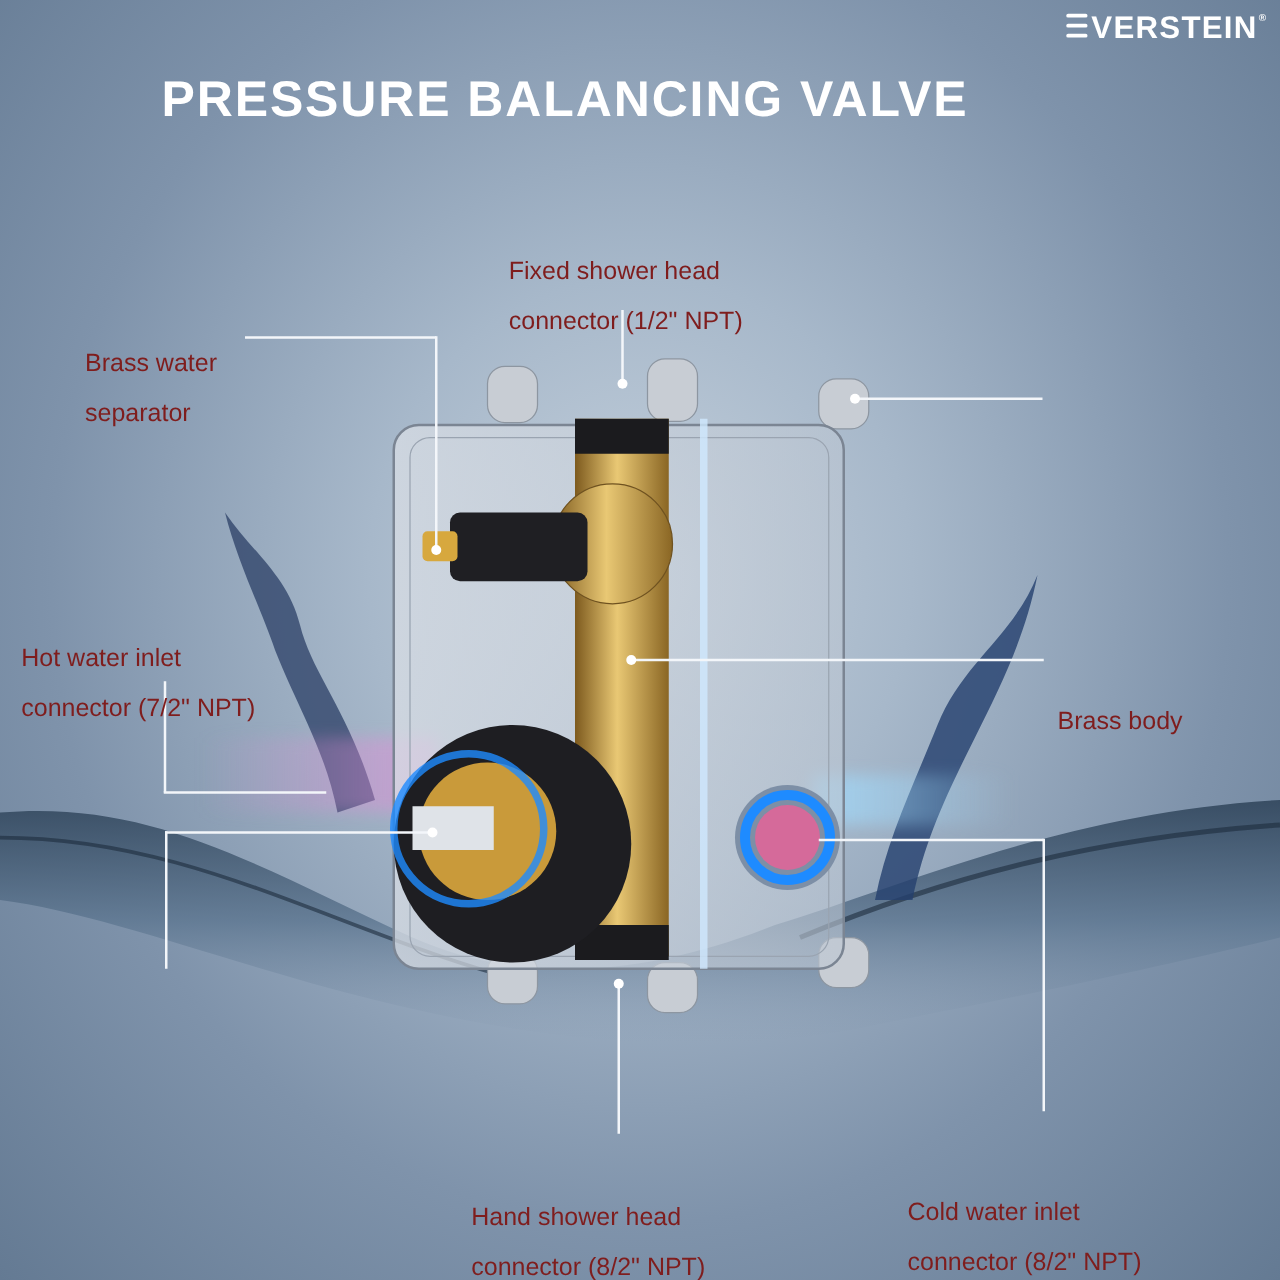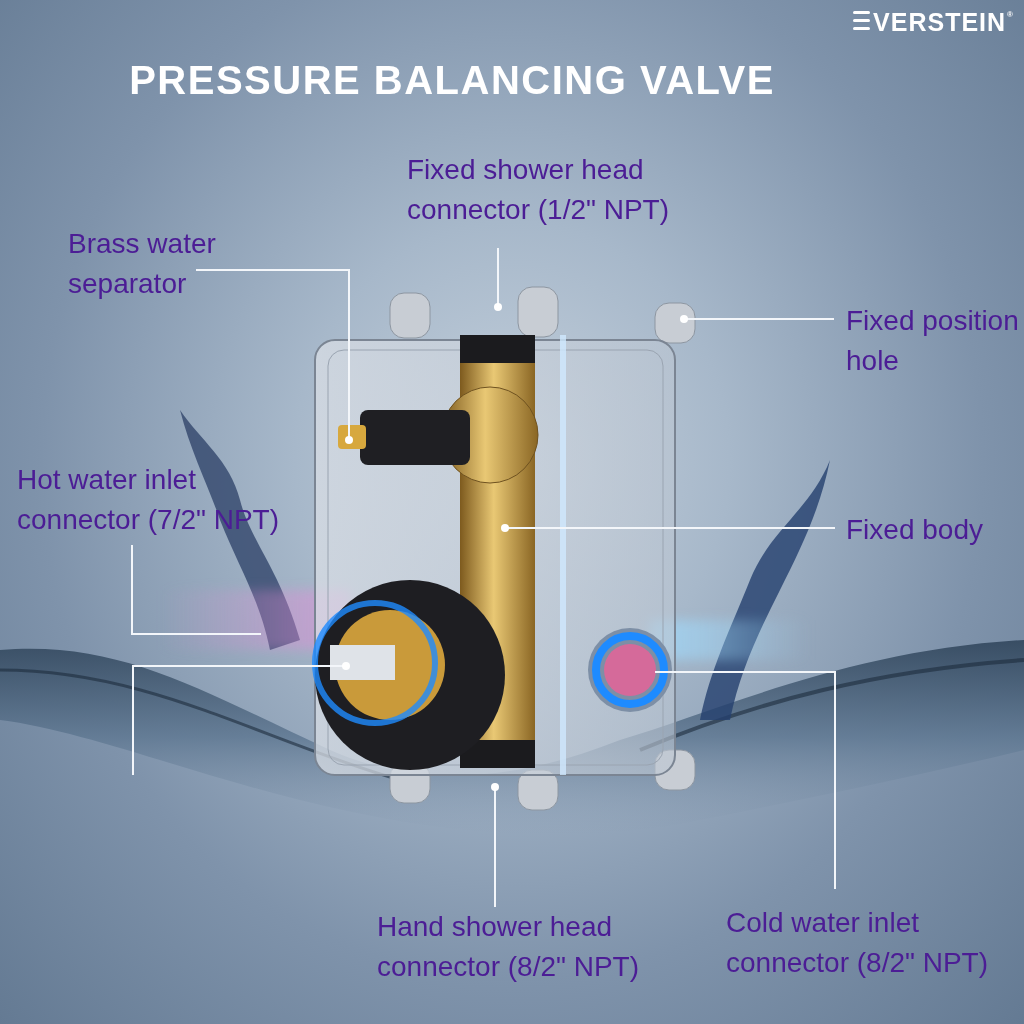--- a/index.html
+++ b/index.html
@@ -5,21 +5,21 @@
   html, body { margin:0; padding:0; }
   body { width:1024px; height:1024px; overflow:hidden; position:relative;
     font-family:"Liberation Sans", sans-serif;
     background: radial-gradient(ellipse at 50% 45%, #c4d0dc 0%, #a7b8ca 30%, #7f93ab 65%, #647a93 100%); }
   .stage { position:absolute; inset:0; }
   .brand { position:absolute; top:8px; right:10px; color:#fff; font-weight:bold; font-size:25px; letter-spacing:1px; display:flex; align-items:flex-start; }
   .brand .reg { font-size:8px; margin-left:1px; margin-top:2px; }
   .brand .mark { display:inline-block; width:18px; height:20px; margin-right:2px; margin-top:3px; position:relative; }
   .brand .mark i { position:absolute; left:0; width:17px; height:3px; background:#fff; border-radius:2px; }
   .title { position:absolute; top:58px; left:0; width:904px; text-align:center; color:#fff; font-weight:bold; font-size:40px; letter-spacing:1.5px; }
-  .label { position:absolute; color:#4c1d95; font-size:28px; line-height:40px; white-space:pre; }
+  .label { position:absolute; color:#7f1d1d; font-size:20px; line-height:40px; white-space:pre;margin-top:47px; }
   .line { position:absolute; background:#f3f6fa; }
   .dot { position:absolute; width:8px; height:8px; border-radius:50%; background:#fff; margin:-4px 0 0 -4px; }
   .water { position:absolute; left:0; top:630px; width:1024px; height:260px; }
 </style>
 </head>
 <body>
 
 <div class="stage">
 
   <svg class="water" viewBox="0 0 1024 260" preserveAspectRatio="none">
@@ -123,22 +123,20 @@
       </span>
     <span>VERSTEIN</span>
     <span class="reg">®</span>
   </div>
   <div class="title">PRESSURE BALANCING VALVE</div>
 
   <div class="label" style="left:407px;top:150px">Fixed shower head
 connector (1/2" NPT)</div>
   <div class="label" style="left:68px;top:224px">Brass water
 separator</div>
-  <div class="label" style="left:846px;top:301px">Fixed position
-hole</div>
   <div class="label" style="left:17px;top:460px">Hot water inlet
 connector (7/2" NPT)</div>
-  <div class="label" style="left:846px;top:510px">Fixed body</div>
+  <div class="label" style="left:846px;top:510px">Brass body</div>
   <div class="label" style="left:377px;top:907px">Hand shower head
 connector (8/2" NPT)</div>
   <div class="label" style="left:726px;top:903px">Cold water inlet
 connector (8/2" NPT)</div>
 </div>
 
 </body></html>

